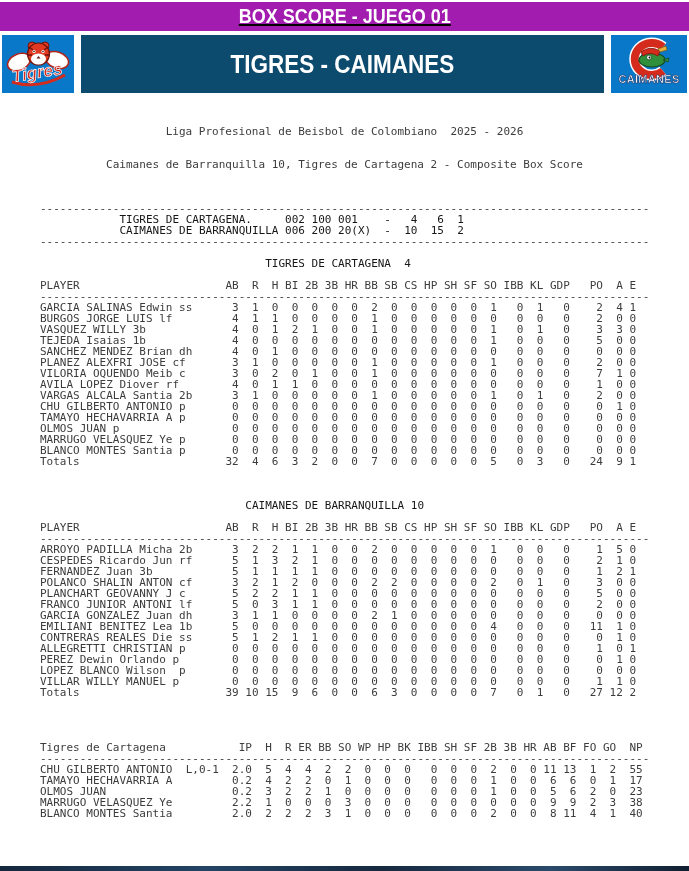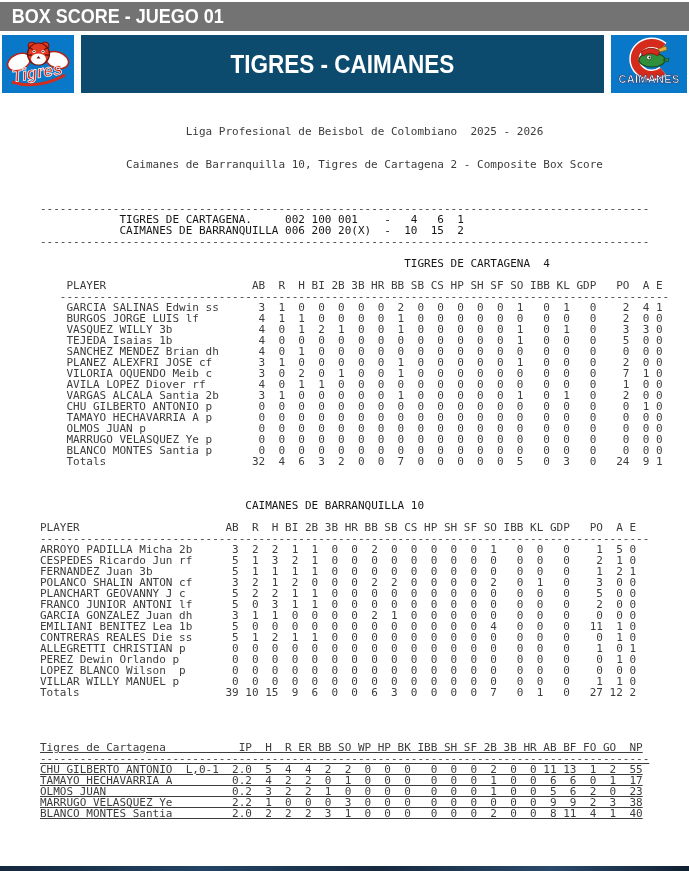--- a/index.html
+++ b/index.html
@@ -3,21 +3,21 @@
 <meta charset="utf-8">
 <style>
   html,body{margin:0;padding:0;}
   body{
     width:689px;height:871px;position:relative;background:#ffffff;
     font-family:"DejaVu Sans Mono","Liberation Mono",monospace;
     overflow:hidden;
   }
   .red-banner{
     position:absolute;top:2px;left:0;width:689px;height:29px;
-    background:#737373;display:flex;align-items:center;
+    background:#a21caf;display:flex;align-items:center;justify-content:center;text-decoration:underline;
   }
   .red-banner .banner-text{
     color:#fff;font-family:"Liberation Sans",sans-serif;font-weight:bold;
     font-size:20px;display:inline-block;transform:scaleX(.9);white-space:nowrap;
   }
   .banner-row{
     position:absolute;top:35px;left:0;width:689px;height:58px;
     display:flex;align-items:stretch;
   }
   .logo-box{background:#0a78c8;flex:0 0 auto;overflow:hidden;}
@@ -28,28 +28,28 @@
     display:flex;align-items:center;justify-content:center;
   }
   .blue-banner .banner-text{
     color:#fff;font-family:"Liberation Sans",sans-serif;font-weight:bold;
     font-size:25px;display:inline-block;transform:scaleX(.9);white-space:nowrap;
   }
   .content{
     position:absolute;top:104px;left:0;width:689px;
     font-size:11px;line-height:11px;color:#3c3c3c;
   }
-  .content div{white-space:pre;margin-left:20px;}
+  .content div{white-space:pre;}
   .intro{text-align:center;}
   .mono-block{margin-left:40px;}
   .bold{font-weight:normal;color:#161616;}
   #line-score{margin-top:11px;}
-  #batting-0{margin-top:11px;text-align:center;}
+  #batting-0{margin-top:11px;}
   #batting-1{margin-top:33px;}
-  #pitching-0{margin-top:44px;text-decoration:underline;}
+  #pitching-0{margin-top:44px;}
   .footer-bar{
     position:absolute;top:866px;left:0;width:689px;height:5px;
     background:linear-gradient(90deg,#14273d,#234465 30%,#16293f 55%,#2a4a6b 80%,#101f31);
   }
   svg text{font-family:"Liberation Sans",sans-serif;}
 </style>
 </head>
 <body>
 
 <div class="red-banner">

